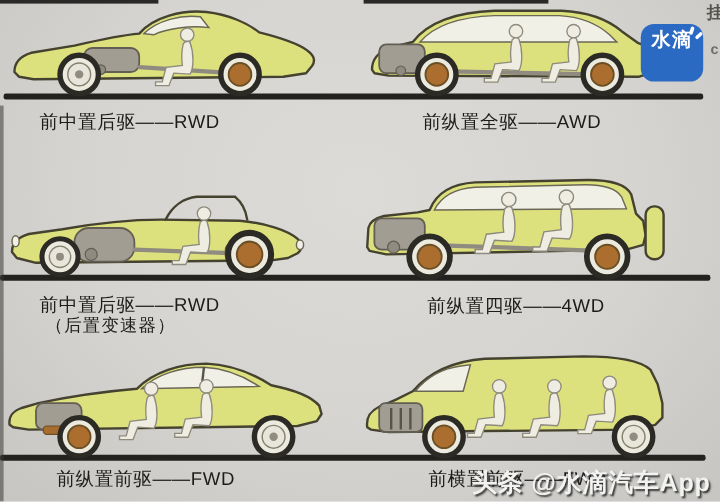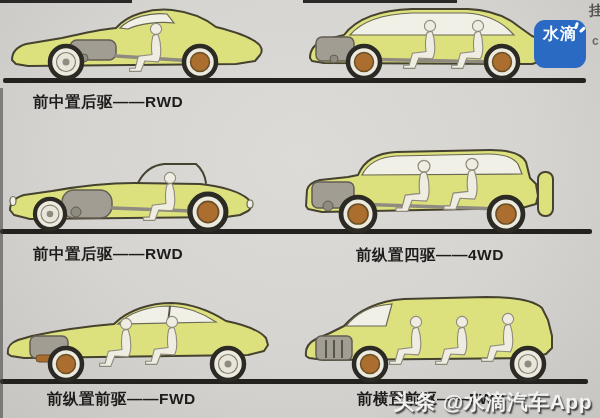--- a/index.html
+++ b/index.html
@@ -20,21 +20,21 @@
   .person{fill:var(--c-person);stroke:#8e8a7d;stroke-width:1.4}
   .tire{fill:#eceadf;stroke:var(--c-tire);stroke-width:4.5}
   .hub-driven{fill:var(--c-hub-driven);stroke:#6b5026;stroke-width:1.5}
   .hub-free{fill:var(--c-hub-free);stroke:#84816f;stroke-width:1.2}
   .hub-center{fill:#908d80}
   .ground{position:absolute;height:5px;background:var(--c-ground);border-radius:2px;z-index:1}
   .remnant{position:absolute;top:0;height:3px;background:#2a2927;z-index:1}
   .edge-strip{position:absolute;left:0;top:88px;width:3px;height:330px;background:rgba(60,58,54,.55);z-index:3}
   .label{
     position:absolute;z-index:4;color:var(--c-label-text);
-    font-size:15.5px;font-weight:700;letter-spacing:.5px;white-space:nowrap;text-align:right;
+    font-size:15.5px;font-weight:400;letter-spacing:.5px;white-space:nowrap;text-align:right;
   }
   .sublabel{font-size:14.5px;letter-spacing:1px}
   #logo{
     position:absolute;left:534px;top:20px;width:52px;height:48px;z-index:6;
     background:var(--c-logo-blue);border-radius:11px;box-sizing:border-box;
     color:#fff;font-weight:800;font-size:16px;line-height:20px;
     text-align:center;padding-top:4px;letter-spacing:1px;
   }
   .spark{position:absolute;width:2.5px;height:7px;background:#fff;border-radius:2px}
   .spark1{right:9px;top:2px;transform:rotate(18deg)}
@@ -153,21 +153,23 @@
     <rect class="engine" x="16" y="48" width="36" height="24" rx="5"></rect>
     <path class="detail-dark" d="M 26,52 L 26,70 M 34,52 L 34,70 M 42,52 L 42,70"></path>
     <use href="#person" transform="translate(116,62) scale(0.8)"></use>
     <use href="#person" transform="translate(162,62) scale(0.8)"></use>
     <use href="#person" transform="translate(208,59) scale(0.8)"></use>
     <use href="#wheel-driven" transform="translate(70,76)"></use>
     <use href="#wheel-free" transform="translate(228,76)"></use>
   </svg>
 
   <div class="label" style="left:33px;top:92px">前中置后驱——RWD</div>
+  <div class="label" style="left:352px;top:92px">前纵置全驱——AWD</div>
   <div class="label" style="left:33px;top:244px">前中置后驱——RWD</div>
+  <div class="label sublabel" style="left:38px;top:262px">（后置变速器）</div>
   <div class="label" style="left:356px;top:245px">前纵置四驱——4WD</div>
   <div class="label" style="left:47px;top:389px">前纵置前驱——FWD</div>
   <div class="label" style="left:357px;top:389px">前横置前驱——FWD</div>
 
   <div id="logo">
     <span class="spark spark1"></span>
     <span class="spark spark2"></span>
     <div>水滴</div>
   </div>
 

